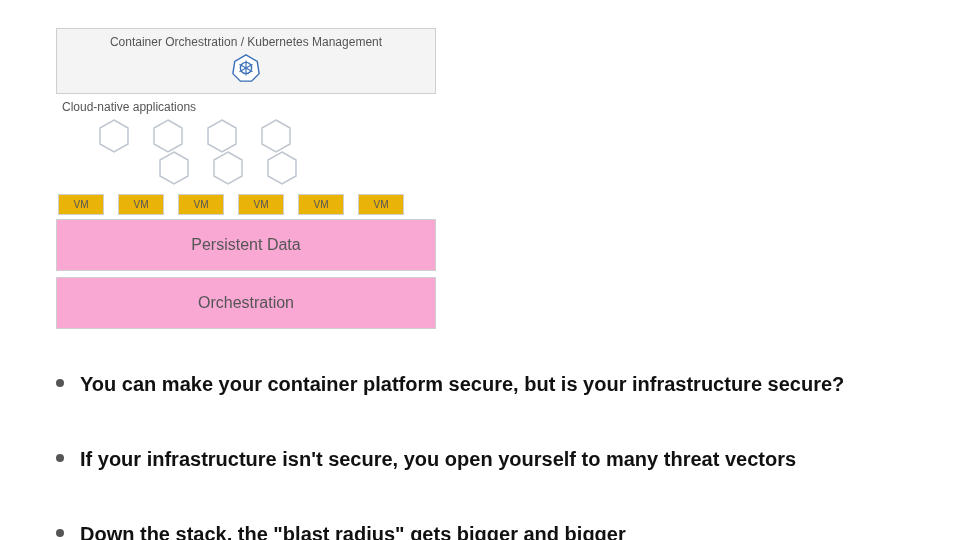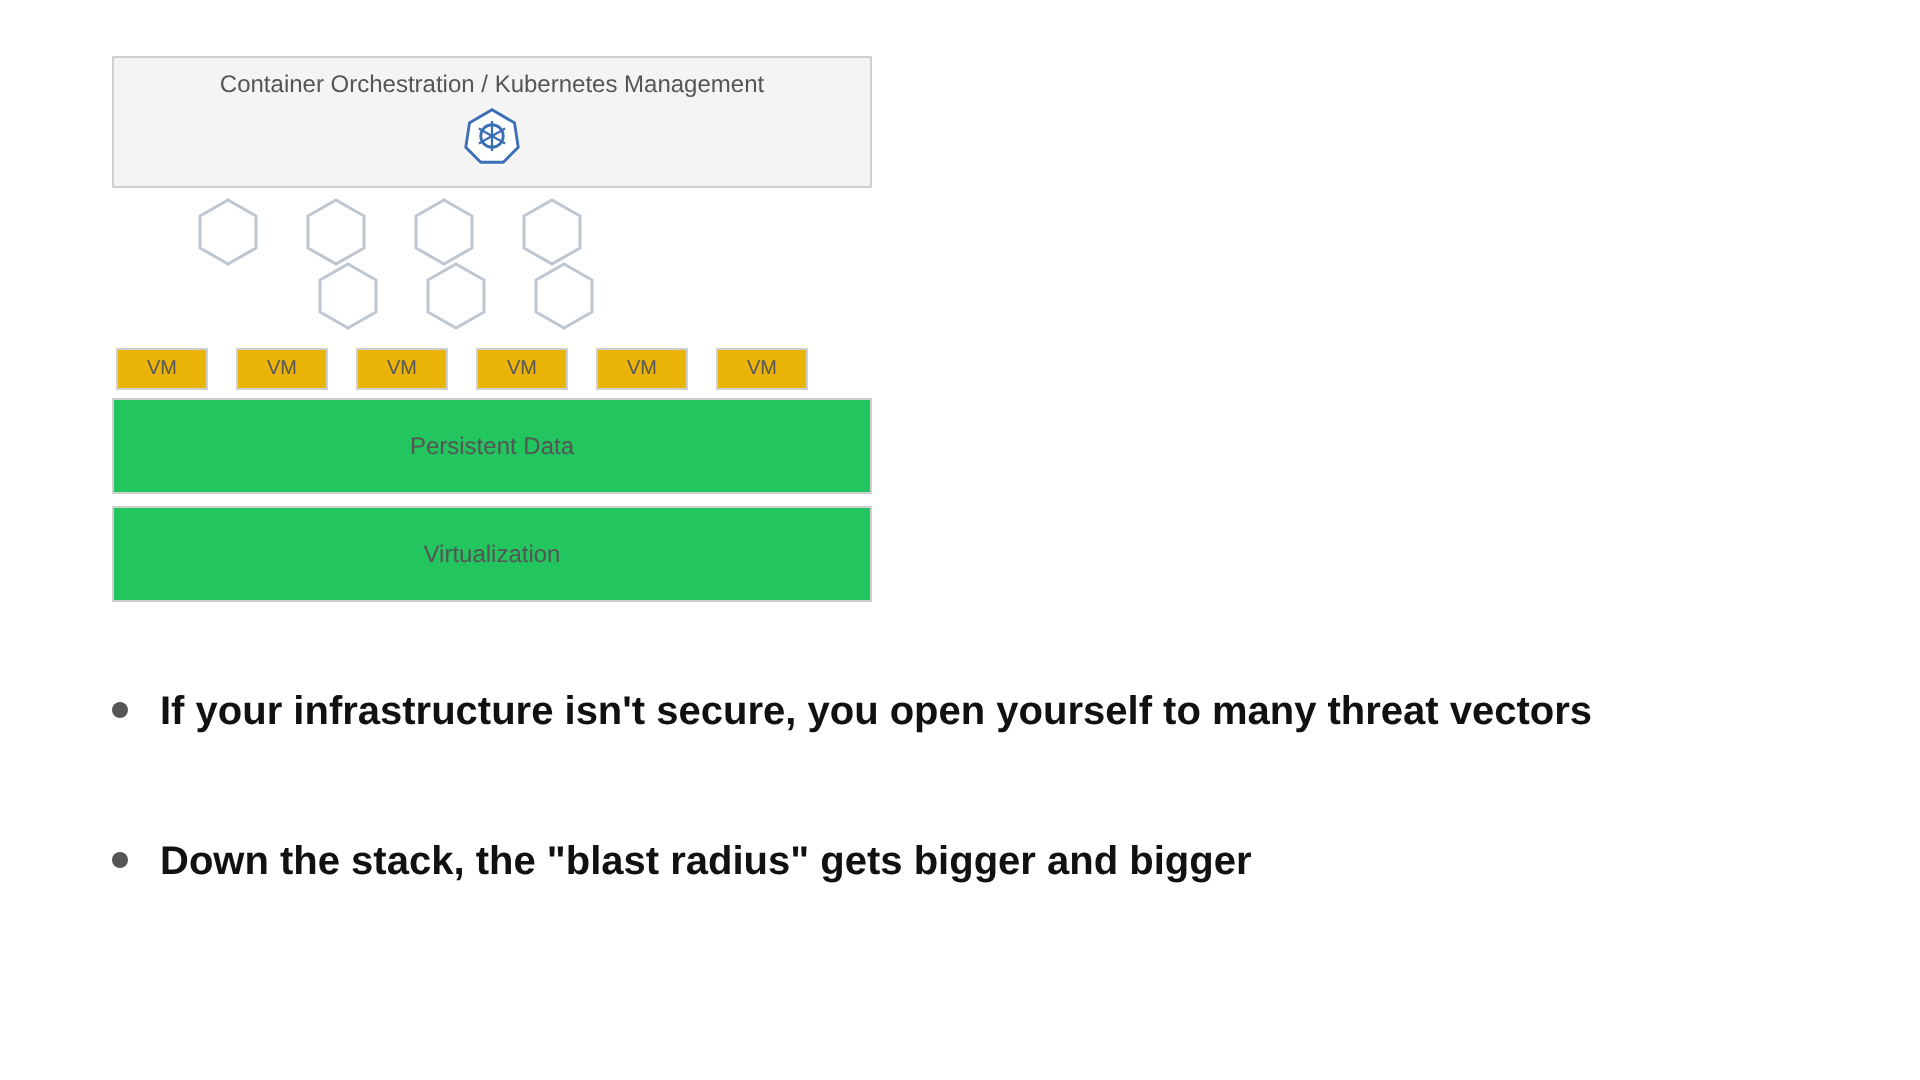--- a/index.html
+++ b/index.html
@@ -86,23 +86,23 @@
     border: 1px solid #cfcfcf;
     background: #eab308;
     font-size: 10px;
     color: #555;
     padding: 4px 0;
     width: 46px;
     text-align: center;
   }
   .persistent-box, .virt-box {
     border: 1px solid #cfcfcf;
-    background: #22c55e;
+    background: #f9a8d4;
     text-align: center;
-    font-size: 12px;
+    font-size: 16px;
     color: #555;
     padding: 16px 10px;
     margin-bottom: 6px;
   }
   .bullets {
     flex: 1;
     padding-top: 2px;
   }
   .bullets ul {
     list-style: none;
@@ -146,20 +146,21 @@
             <line x1="16" y1="16" x2="16" y2="8" stroke="#3a6fb7" stroke-width="1.2"></line>
             <line x1="16" y1="16" x2="23" y2="12" stroke="#3a6fb7" stroke-width="1.2"></line>
             <line x1="16" y1="16" x2="23" y2="20" stroke="#3a6fb7" stroke-width="1.2"></line>
             <line x1="16" y1="16" x2="16" y2="24" stroke="#3a6fb7" stroke-width="1.2"></line>
             <line x1="16" y1="16" x2="9" y2="20" stroke="#3a6fb7" stroke-width="1.2"></line>
             <line x1="16" y1="16" x2="9" y2="12" stroke="#3a6fb7" stroke-width="1.2"></line>
           </svg>
         </div>
       </div>
 
+      <div class="cloud-native">Cloud-native applications</div>
 
       <div class="hex-row">
         <span class="hex">
           <svg viewBox="0 0 36 36" width="36" height="36">
               <polygon points="18,2 32,10 32,26 18,34 4,26 4,10" fill="#ffffff" stroke="#bfc6cf" stroke-width="1.5"></polygon>
             </svg>
         </span>
         <span class="hex">
           <svg viewBox="0 0 36 36" width="36" height="36">
               <polygon points="18,2 32,10 32,26 18,34 4,26 4,10" fill="#ffffff" stroke="#bfc6cf" stroke-width="1.5"></polygon>
@@ -197,25 +198,29 @@
       <div class="vm-row">
         <div class="vm">VM</div>
         <div class="vm">VM</div>
         <div class="vm">VM</div>
         <div class="vm">VM</div>
         <div class="vm">VM</div>
         <div class="vm">VM</div>
       </div>
 
       <div class="persistent-box">Persistent Data</div>
-      <div class="virt-box">Virtualization</div>
+      <div class="virt-box">Orchestration</div>
     </div>
 
     <div class="bullets">
       <ul>
+        <li>
+          <span class="bullet-dot"></span>
+          <span class="bullet-text">You can make your container platform secure, but is your infrastructure secure?</span>
+        </li>
         <li>
           <span class="bullet-dot"></span>
           <span class="bullet-text">If your infrastructure isn't secure, you open yourself to many threat vectors</span>
         </li>
         <li>
           <span class="bullet-dot"></span>
           <span class="bullet-text">Down the stack, the "blast radius" gets bigger and bigger</span>
         </li>
       </ul>
     </div>

